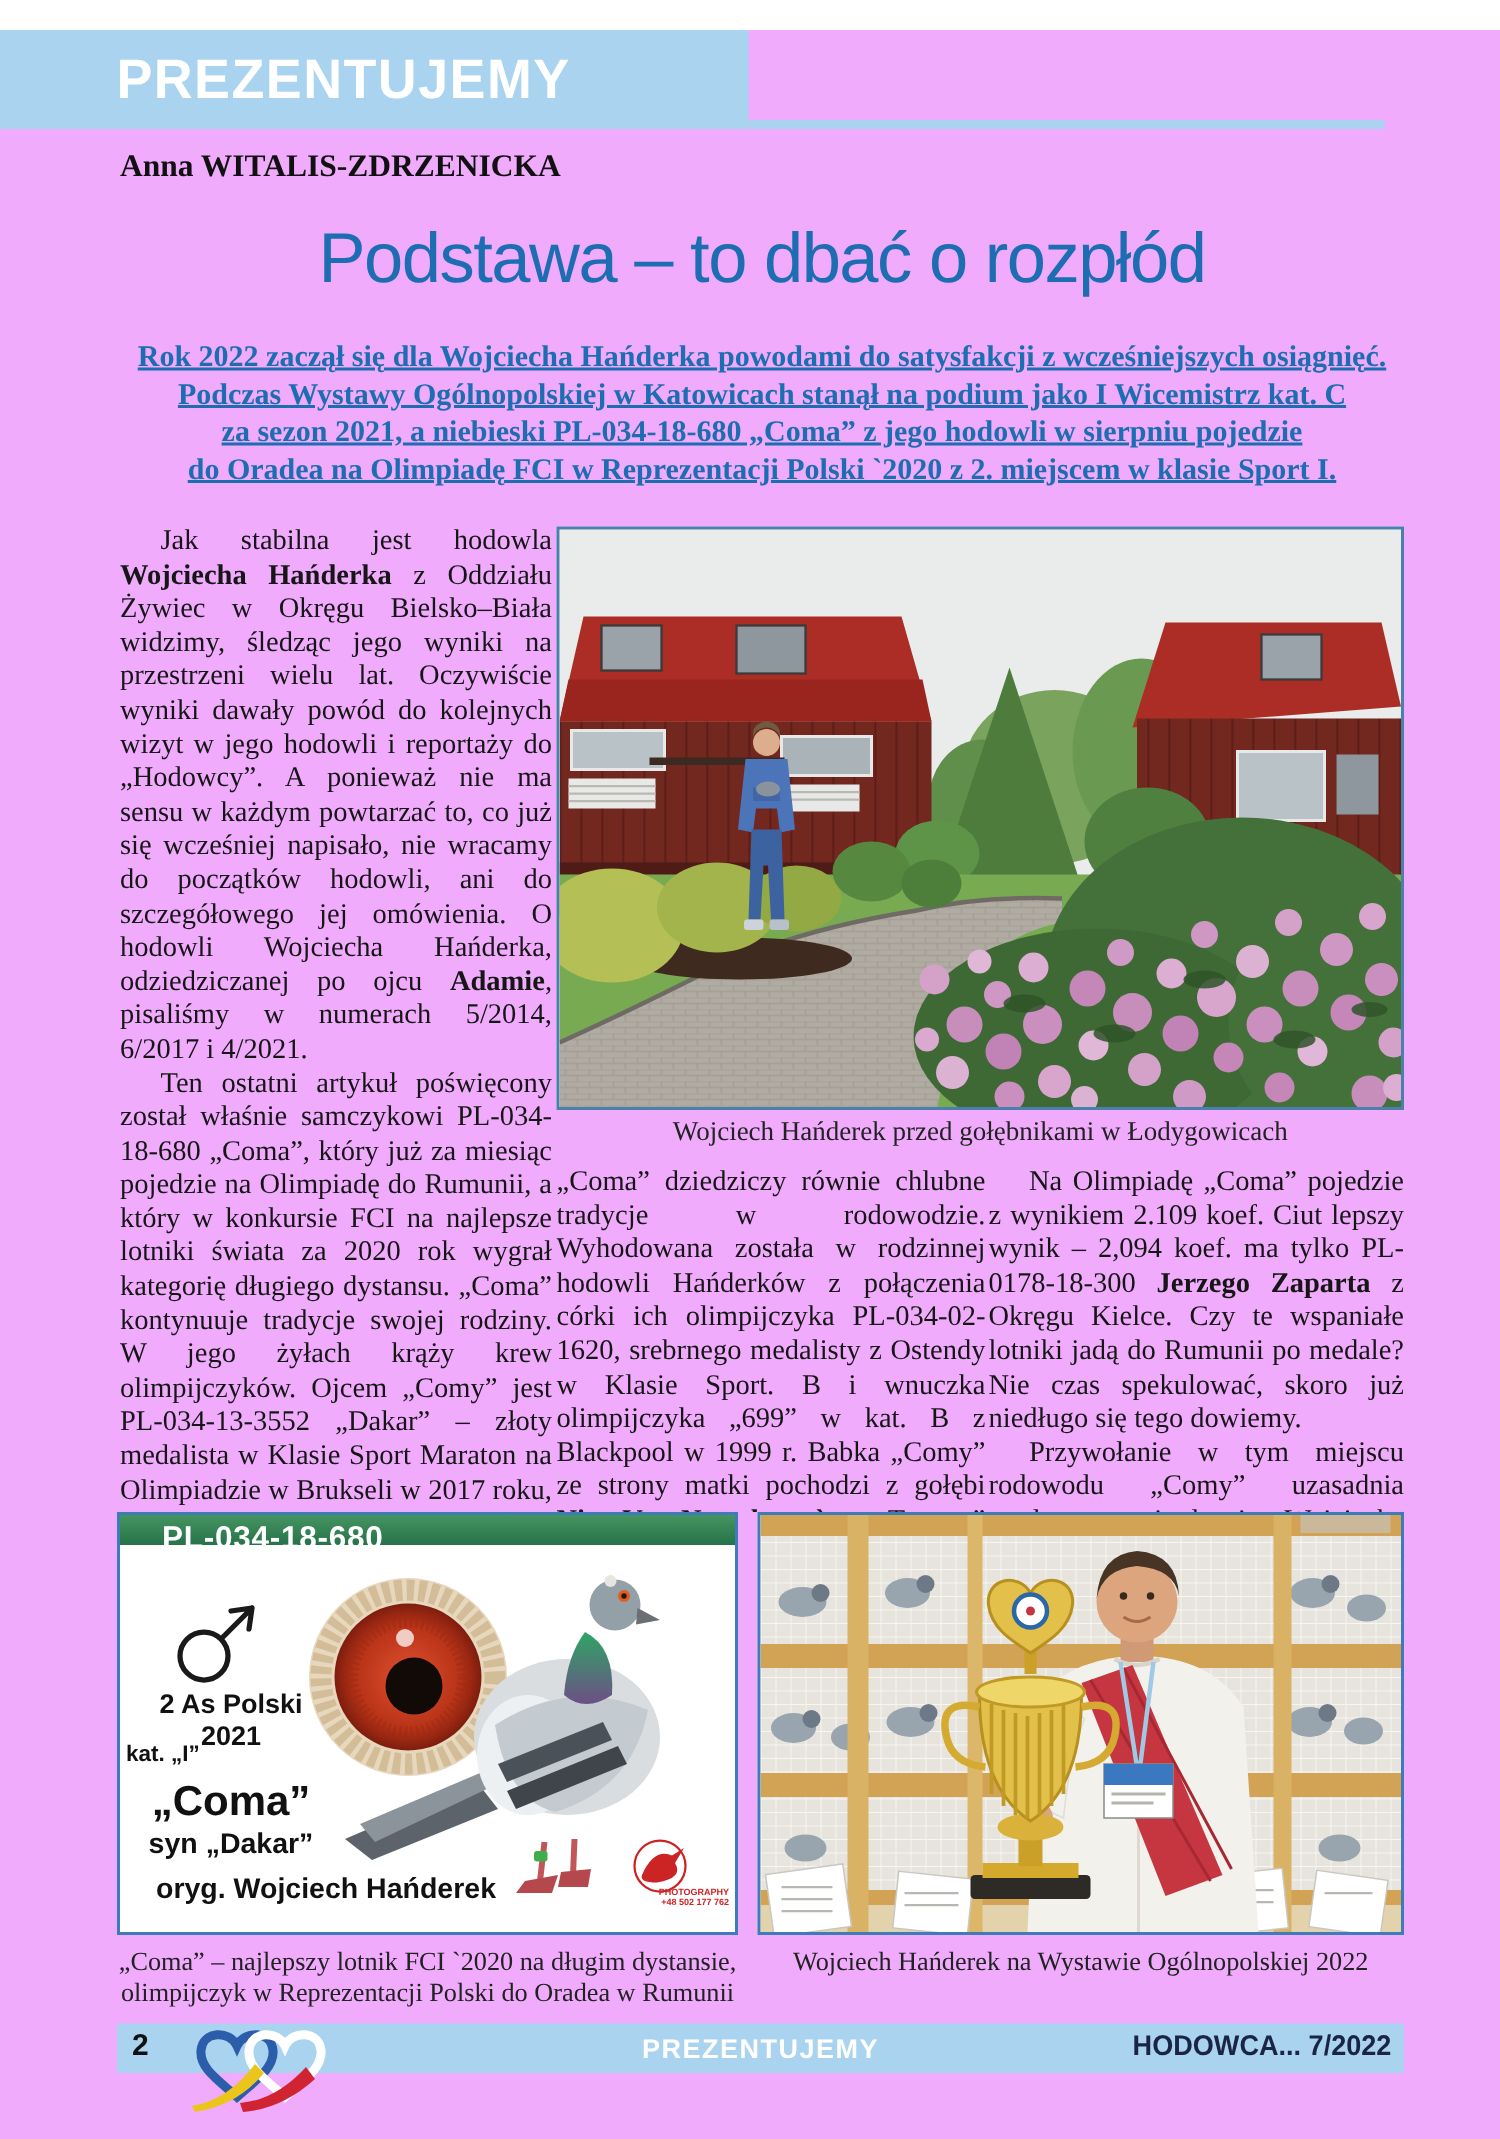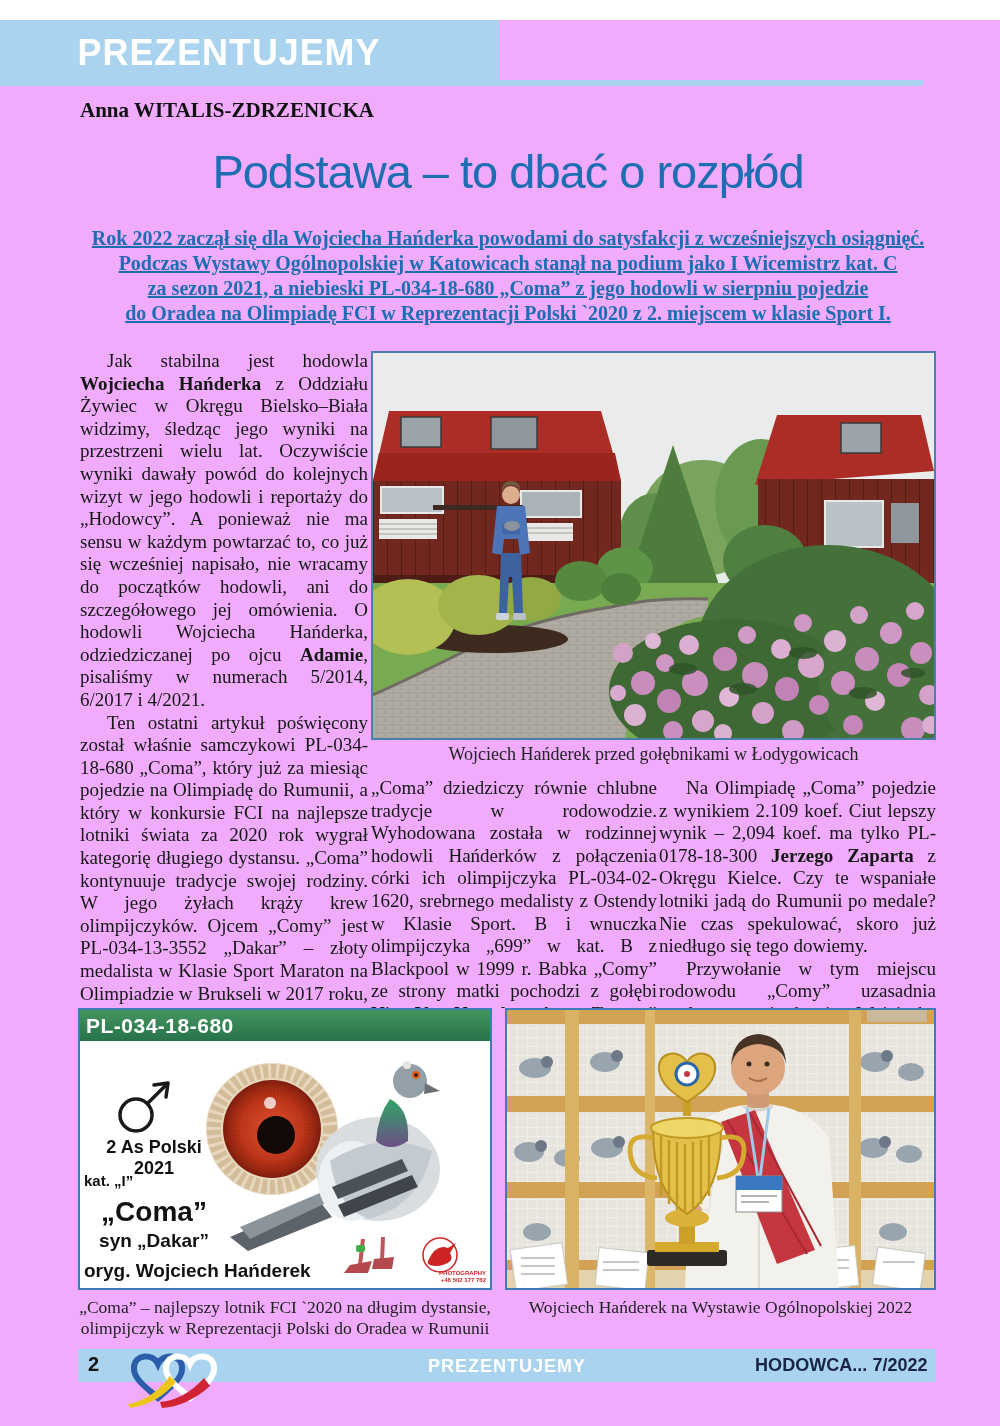--- a/index.html
+++ b/index.html
@@ -30,31 +30,31 @@
   #col-right{left:659px;top:757px;width:277px;height:231px;}
 
   
   .photo-frame{border:2px solid #4a80ab;box-sizing:border-box;background:#e9eceb;overflow:hidden;}
   #main-photo{left:371px;top:331px;width:565px;height:389px;}
   #main-caption{left:371px;top:724px;width:565px;text-align:center;font-size:18px;color:#222;}
 
   
   #pigeon-card{left:78px;top:988px;width:414px;height:282px;border:2px solid #3d7cb8;
                box-sizing:border-box;background:#fff;}
-  .card-green{height:31px;background:linear-gradient(#459560,#27724a);color:#fff;
+  .card-green{height:20px;background:linear-gradient(#459560,#27724a);color:#fff;
               font-family:"Liberation Sans",sans-serif;font-weight:bold;font-size:21px;
-              line-height:31px;padding-left:6px;letter-spacing:.5px;}
+              line-height:31px;padding-left:28px;letter-spacing:.5px;}
   .card-body{position:relative;height:247px;font-family:"Liberation Sans",sans-serif;
              font-weight:bold;overflow:hidden;background:#fff;}
   .ad-text{position:absolute;color:#111;}
   #ad-line1{left:4px;top:96px;width:140px;text-align:center;font-size:18px;}
   #ad-line2{left:4px;top:131px;width:140px;text-align:left;font-size:15px;}
   #ad-name{left:4px;top:155px;width:140px;text-align:center;font-size:28px;}
   #ad-sub{left:4px;top:189px;width:140px;text-align:center;font-size:19px;}
-  #ad-owner{left:4px;top:219px;font-size:19px;}
+  #ad-owner{left:24px;top:219px;font-size:19px;}
   #ad-credit{right:4px;bottom:4px;font-size:6px;line-height:7px;color:#cc2424;text-align:right;font-weight:bold;}
 
   #trophy-photo{left:505px;top:988px;width:431px;height:282px;border-color:#3d7cb8;}
 
   .caption{font-size:17.5px;line-height:21px;text-align:center;color:#222;}
   #caption-left{left:78px;top:1277px;width:414px;}
   #caption-right{left:505px;top:1277px;width:431px;}
 
   
   #footer-bar{left:78px;top:1329px;width:858px;height:33px;background:#a9d3ee;

